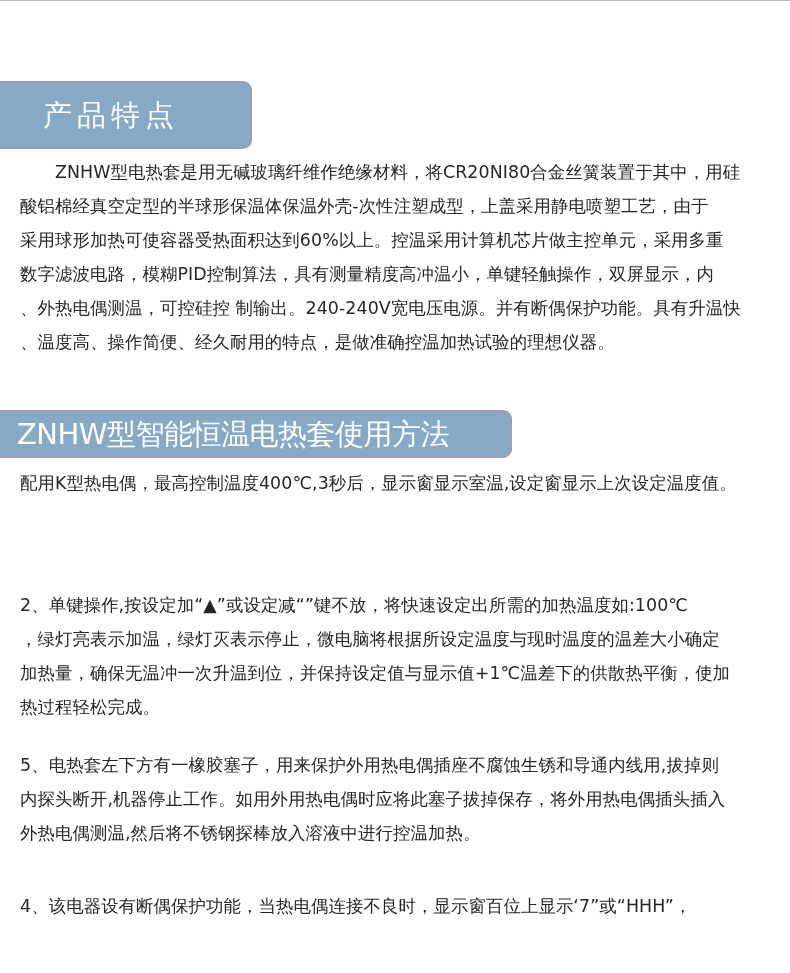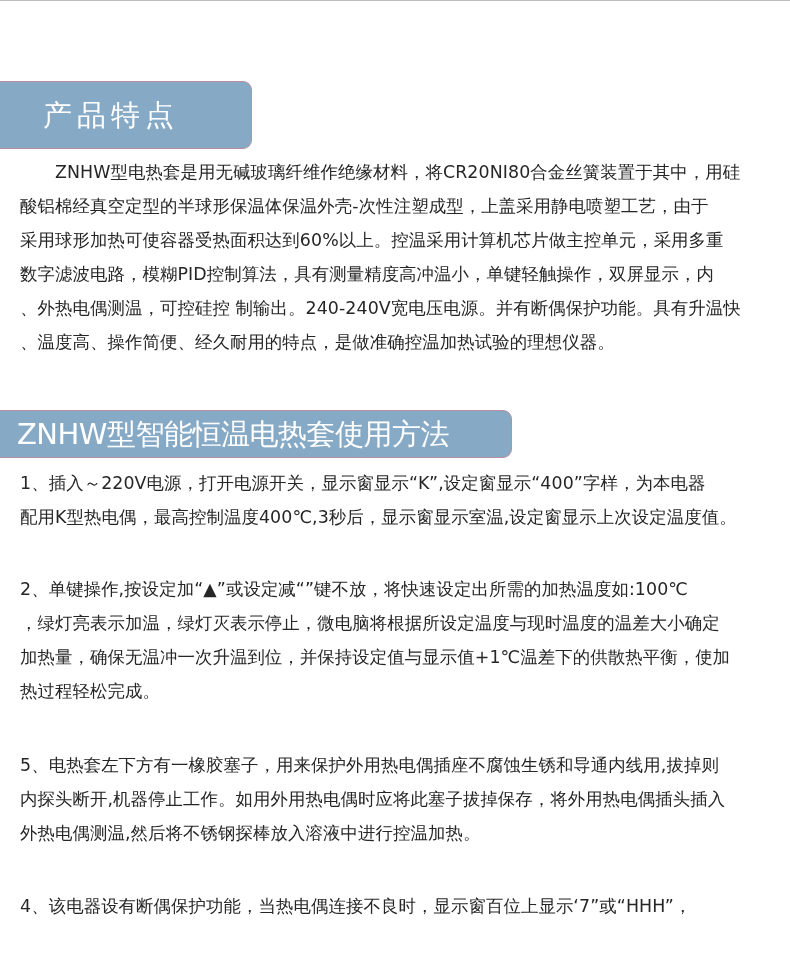--- a/index.html
+++ b/index.html
@@ -57,21 +57,21 @@
       line-height: 34px;
       color: #262626;
       letter-spacing: 0.1px;
     }
     .para .line {
       display: block;
       white-space: nowrap;
     }
     .intro { top: 155px; }
     .step1 { top: 466px; }
-    .step2 { top: 572px; }
+    .step2 { top: 588px; }
     .step3 { top: 748px; }
     .step4 { top: 889px; }
     .indent { padding-left: 35px; }
   </style>
 </head>
 <body>
 
 <div class="top-rule"></div>
 
 <div class="section-header h1">
@@ -85,21 +85,20 @@
   <span class="line">数字滤波电路，模糊PID控制算法，具有测量精度高冲温小，单键轻触操作，双屏显示，内</span>
   <span class="line">、外热电偶测温，可控硅控 制输出。240-240V宽电压电源。并有断偶保护功能。具有升温快</span>
   <span class="line">、温度高、操作简便、经久耐用的特点，是做准确控温加热试验的理想仪器。</span>
 </div>
 
 <div class="section-header h2">
   <span>ZNHW型智能恒温电热套使用方法</span>
 </div>
 
 <div class="para step1">
-  <span class="line">1、插入～220V电源，打开电源开关，显示窗显示“K”,设定窗显示“400”字样，为本电器</span>
   <span class="line">配用K型热电偶，最高控制温度400℃,3秒后，显示窗显示室温,设定窗显示上次设定温度值。</span>
 </div>
 
 <div class="para step2">
   <span class="line">2、单键操作,按设定加“▲”或设定减“”键不放，将快速设定出所需的加热温度如:100℃</span>
   <span class="line">，绿灯亮表示加温，绿灯灭表示停止，微电脑将根据所设定温度与现时温度的温差大小确定</span>
   <span class="line">加热量，确保无温冲一次升温到位，并保持设定值与显示值+1℃温差下的供散热平衡，使加</span>
   <span class="line">热过程轻松完成。</span>
 </div>
 

